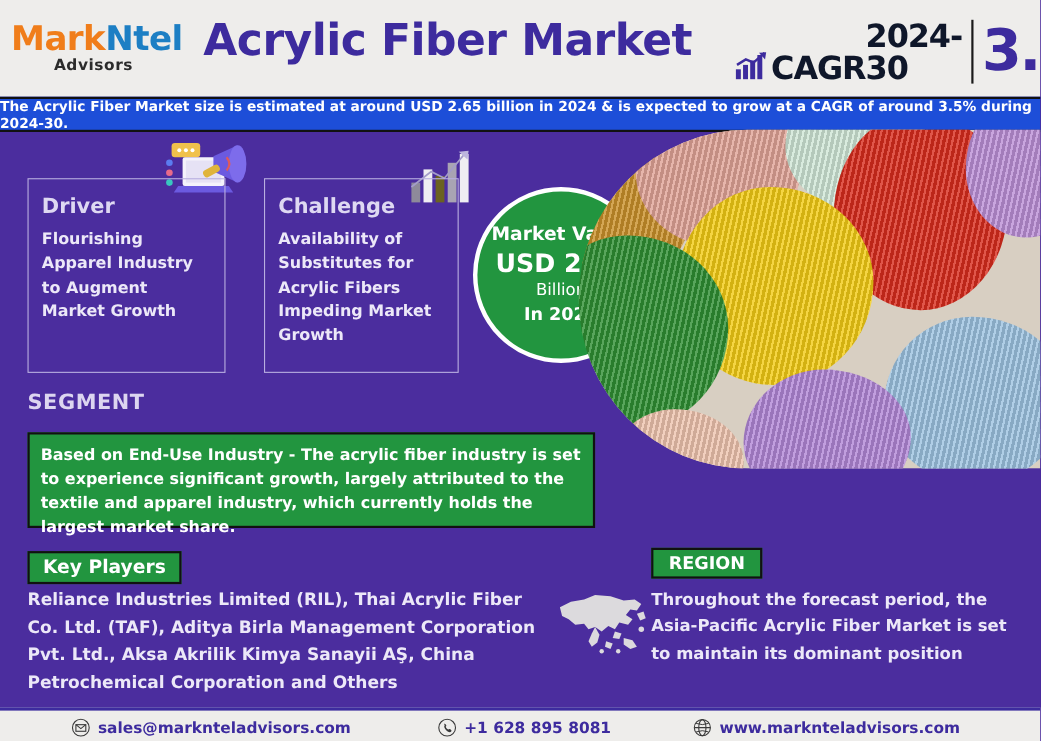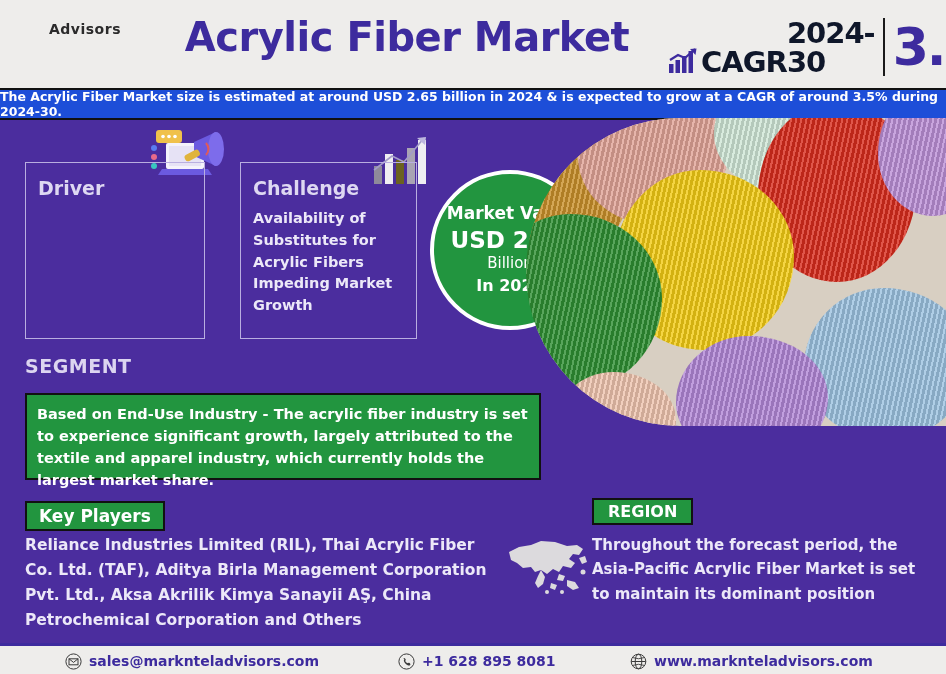--- a/index.html
+++ b/index.html
@@ -88,34 +88,37 @@
   .rg-text{position:absolute;left:592px;top:533px;width:340px;color:#ece8f8;font-size:15px;
            font-weight:bold;line-height:1.62;font-family:"DejaVu Sans",sans-serif;}
 
   
   .ghost{position:absolute;left:560px;top:657px;font-size:15px;color:#ded9ea;opacity:.55;
          white-space:nowrap;font-family:"DejaVu Sans",sans-serif;}
 
   
   .footer{position:absolute;left:0;top:643px;width:946px;height:31px;background:#eeedeb;
           border-top:3px solid #3d2b9e;display:flex;align-items:center;}
-  .f-item{position:absolute;display:flex;align-items:flex-start;gap:7px;color:#3d2b9e;
+  .f-item{position:absolute;display:flex;align-items:center;gap:7px;color:#3d2b9e;
           font-size:14px;font-weight:bold;font-family:"DejaVu Sans",sans-serif;}
   #f-email{left:65px;}
   #f-phone{left:398px;}
   #f-web{left:630px;}
   .f-ico{width:17px;height:17px;flex:0 0 17px;}
 </style>
 </head>
 <body>
 
 <div class="page">
 
   <div class="header">
     <div class="logo">
+      <div class="logo-top">
+        <span class="logo-mark">Mark</span><span class="logo-ntel">Ntel</span>
+      </div>
       <div class="logo-sub">Advisors</div>
     </div>
 
     <div class="title">Acrylic Fiber Market</div>
 
     <div class="cagr-wrap">
       <div class="cagr-left">
         <div class="cagr-row1">
           <span>
             <svg width="30" height="26" viewBox="0 0 30 26">
@@ -181,20 +184,21 @@
       <rect x="24" y="24" width="8" height="24" fill="#6b6220"></rect>
       <rect x="35" y="12" width="8" height="36" fill="#a9a4b3"></rect>
       <rect x="46" y="4" width="8" height="44" fill="#efeef2"></rect>
       <path d="M2 34 L20 20 L32 26 L52 2" stroke="#a39cc9" stroke-width="1.6" fill="none"></path>
       <path d="M45 2 L54 1 L53 9 Z" fill="#bdb6de"></path>
     </svg>
   </div>
 
   <div class="card" id="driver-card">
     <div class="card-h">Driver</div>
+    <div class="card-b">Flourishing Apparel Industry to Augment Market Growth</div>
   </div>
 
   <div class="card" id="challenge-card">
     <div class="card-h">Challenge</div>
     <div class="card-b">Availability of Substitutes for Acrylic Fibers Impeding Market Growth</div>
   </div>
 
   <div class="mv-circle">
     <div class="mv-t1">Market Value</div>
     <div class="mv-t2">USD 2.65</div>

